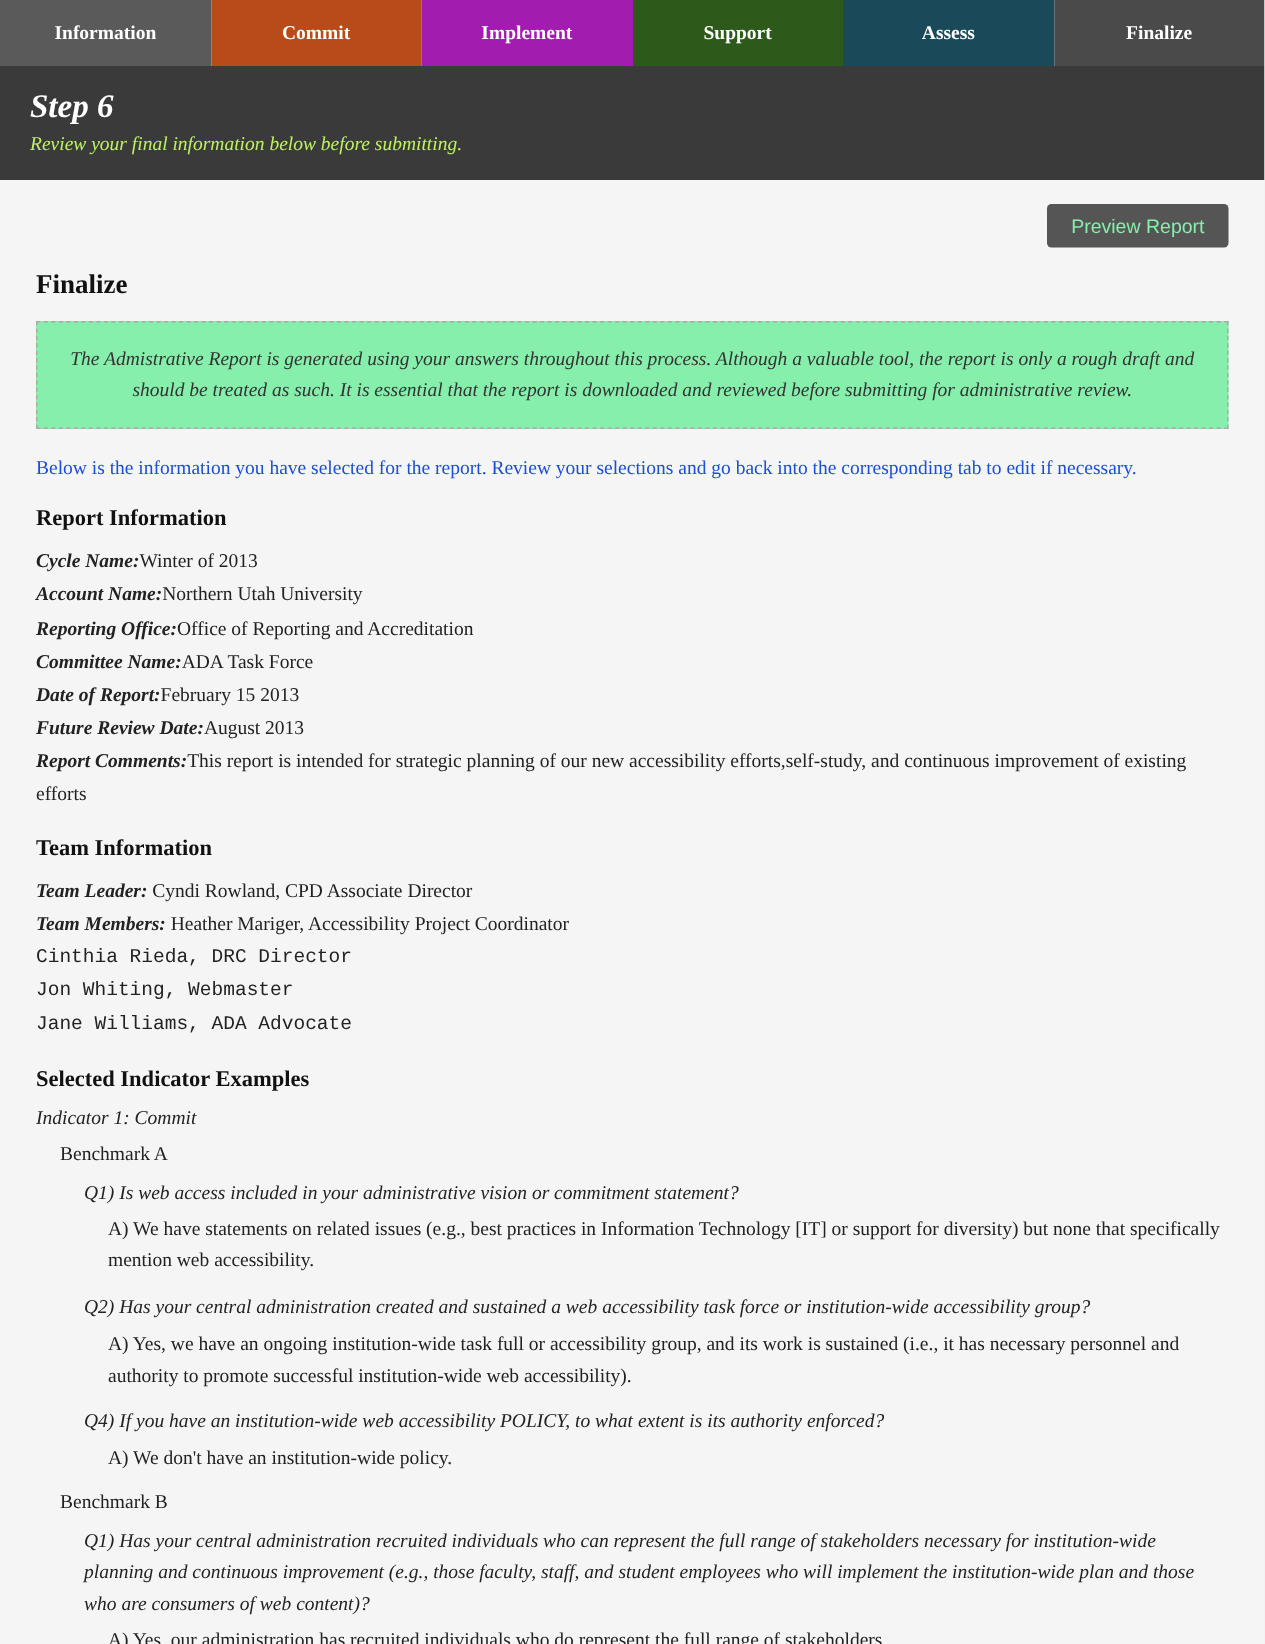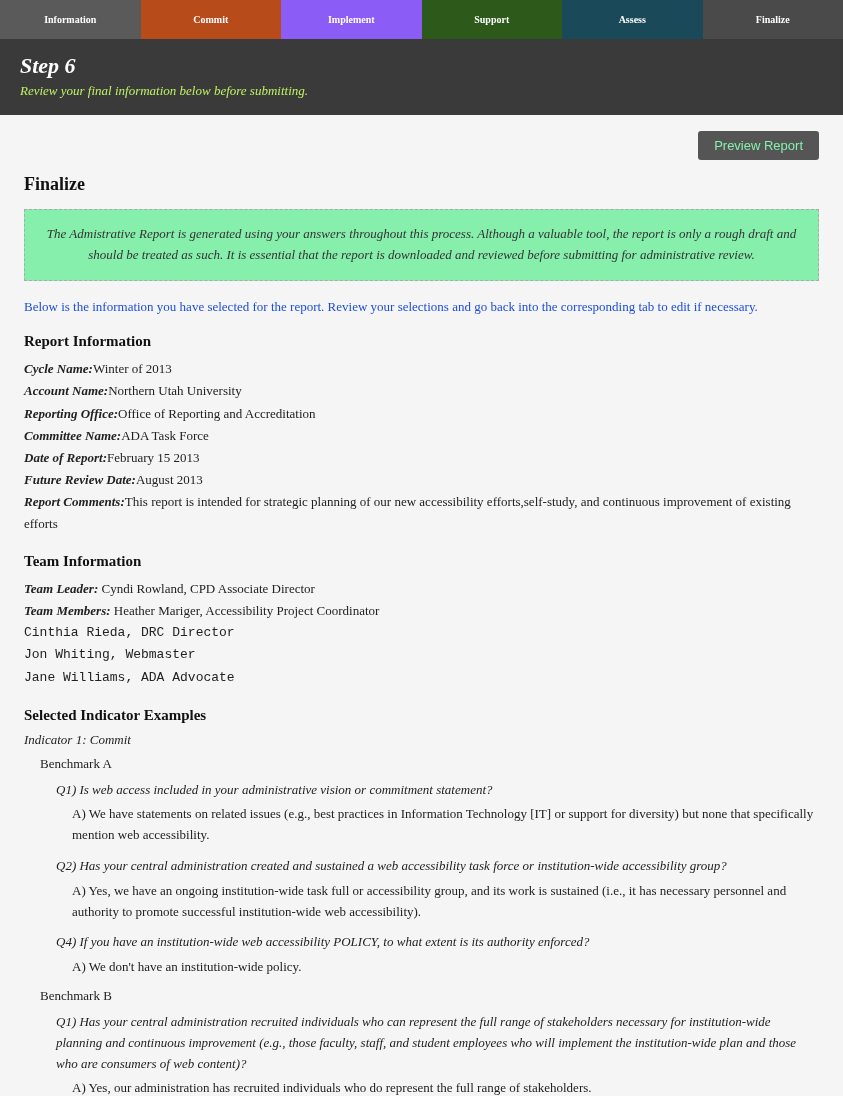--- a/index.html
+++ b/index.html
@@ -7,28 +7,28 @@
 
     
     .nav-tabs {
       display: flex;
       width: 843px;
     }
     .nav-tab {
       flex: 1;
       text-align: center;
       padding: 14px 4px;
-      font-size: 10px;
+      font-size: 13px;
       font-weight: bold;
       color: #fff;
       cursor: pointer;
     }
     .nav-tab.information { background: #5a5a5a; }
     .nav-tab.commit { background: #b84b1a; }
-    .nav-tab.implement { background: #8b5cf6; }
+    .nav-tab.implement { background: #a21caf; }
     .nav-tab.support { background: #2d5a1a; font-family: Liberation Serif, serif; }
     .nav-tab.assess { background: #1a4a5a; }
     .nav-tab.finalize { background: #4a4a4a; }
 
     
     .step-header {
       background: #3a3a3a;
       color: #fff;
       padding: 14px 20px 16px 20px;
       width: 843px;

